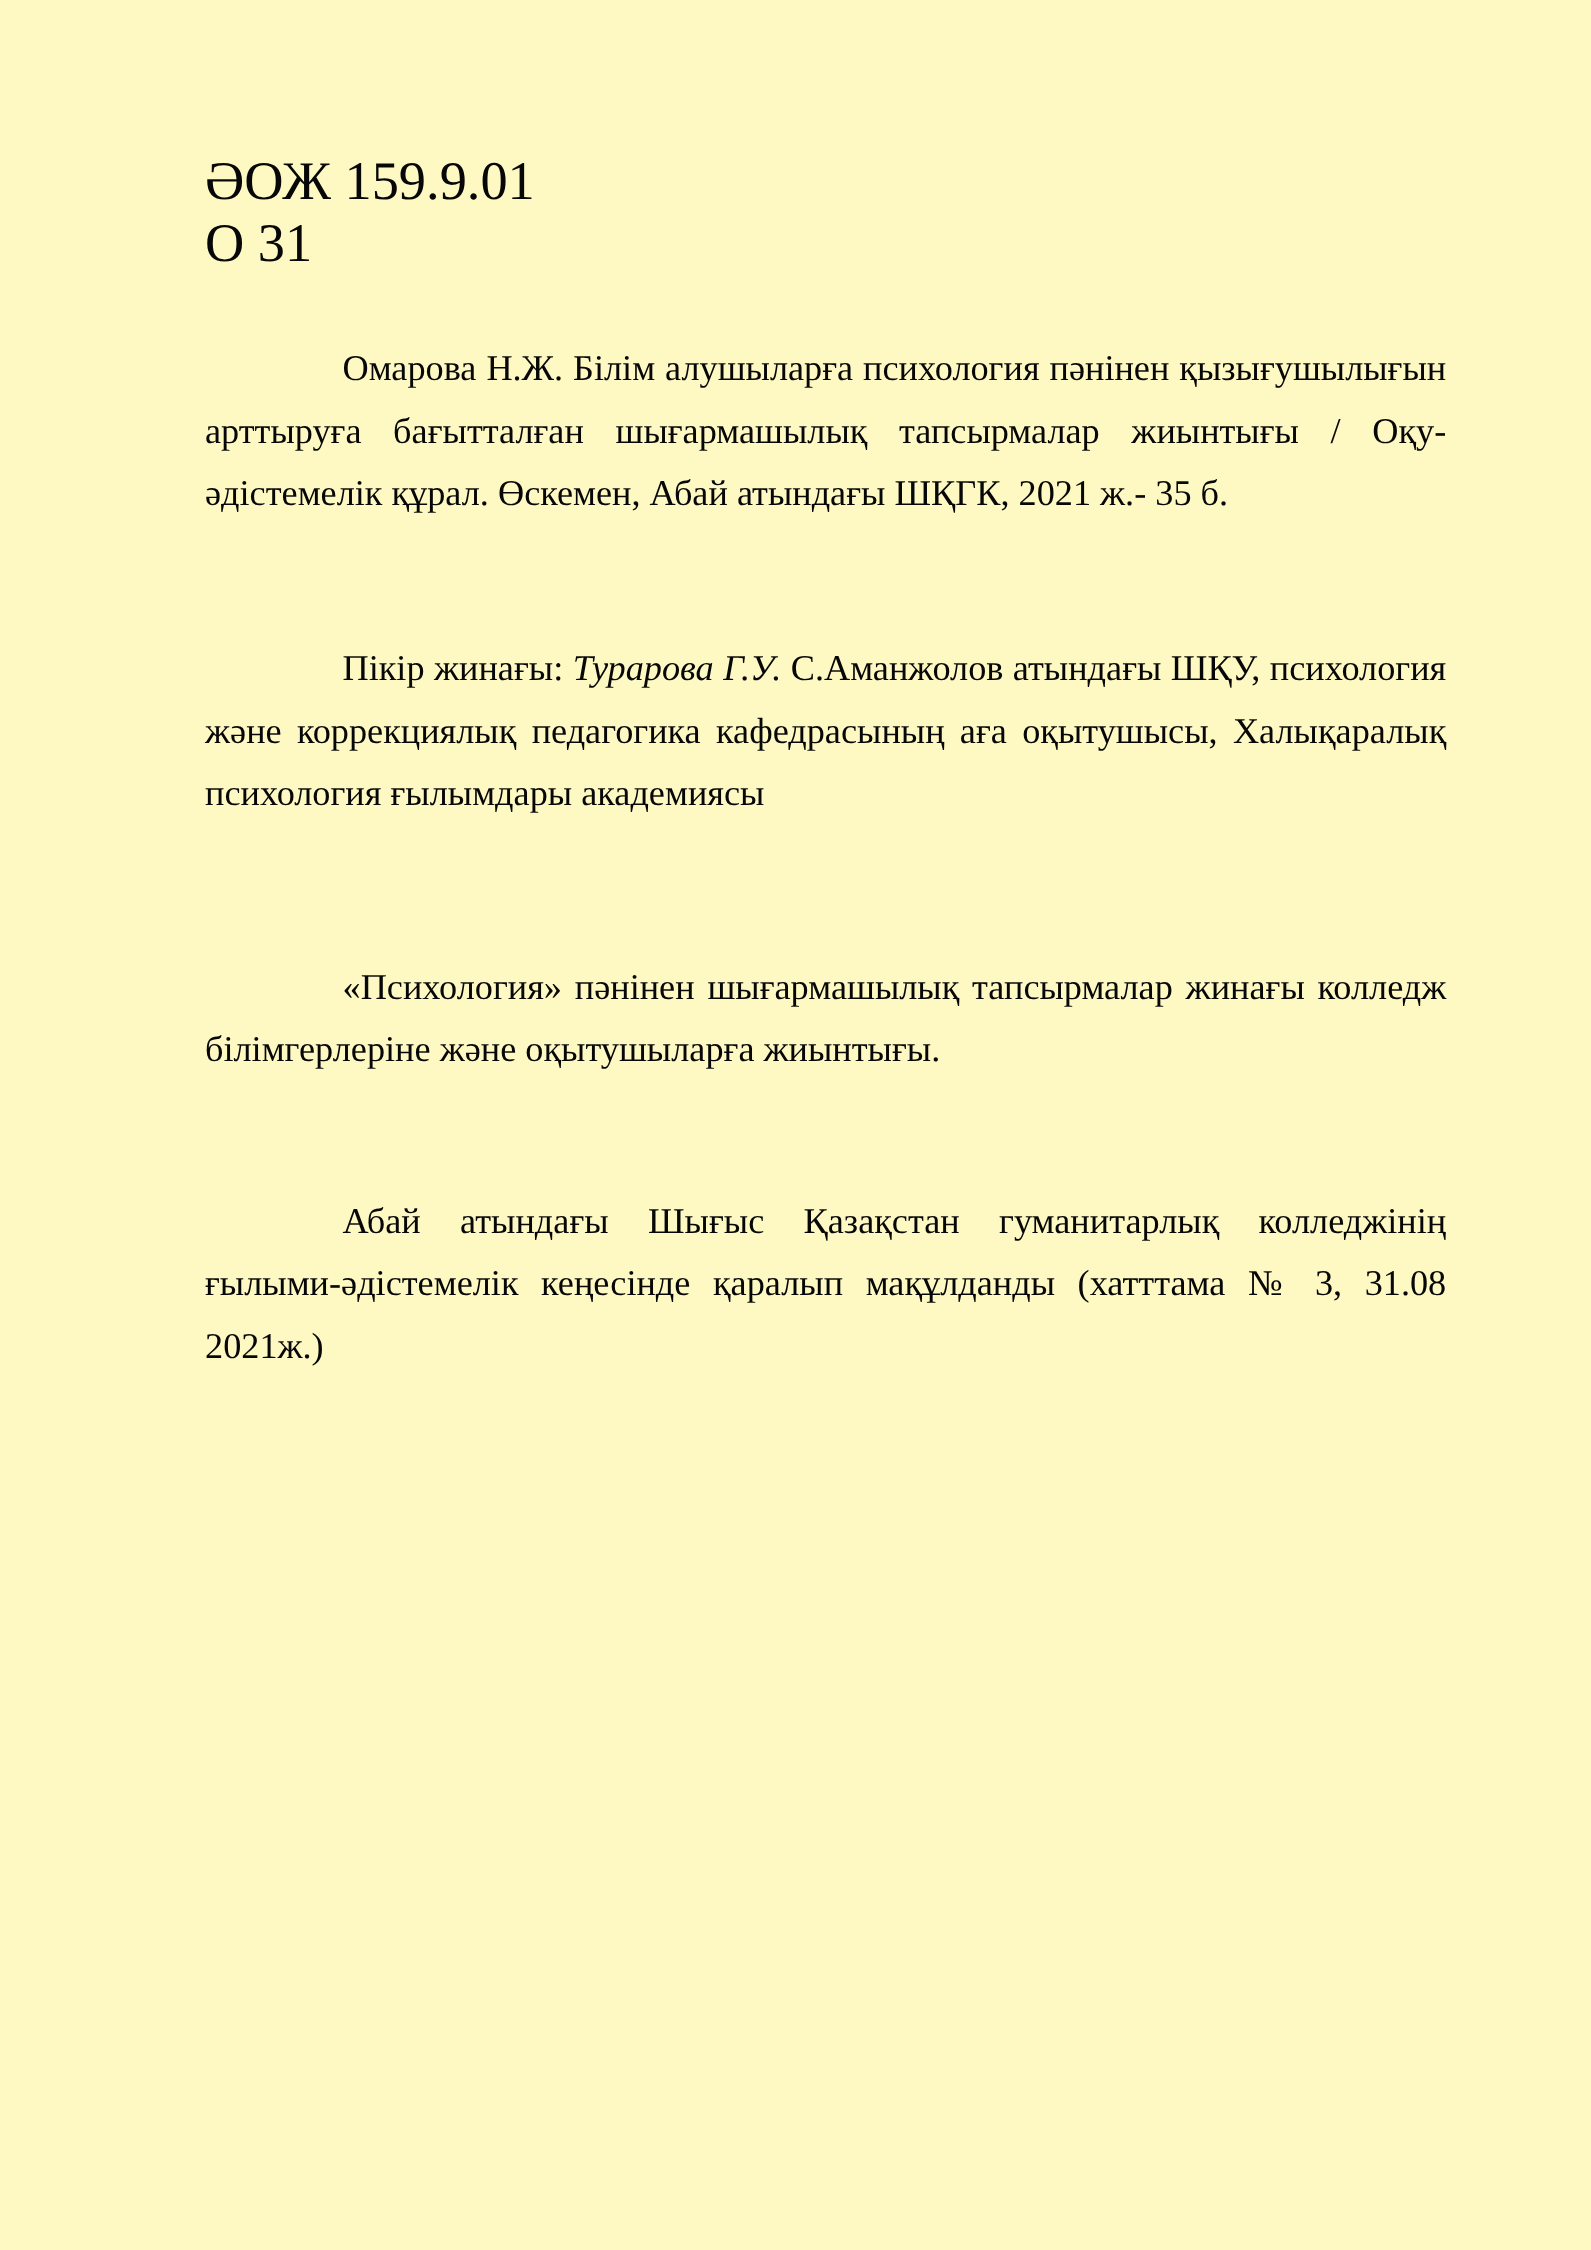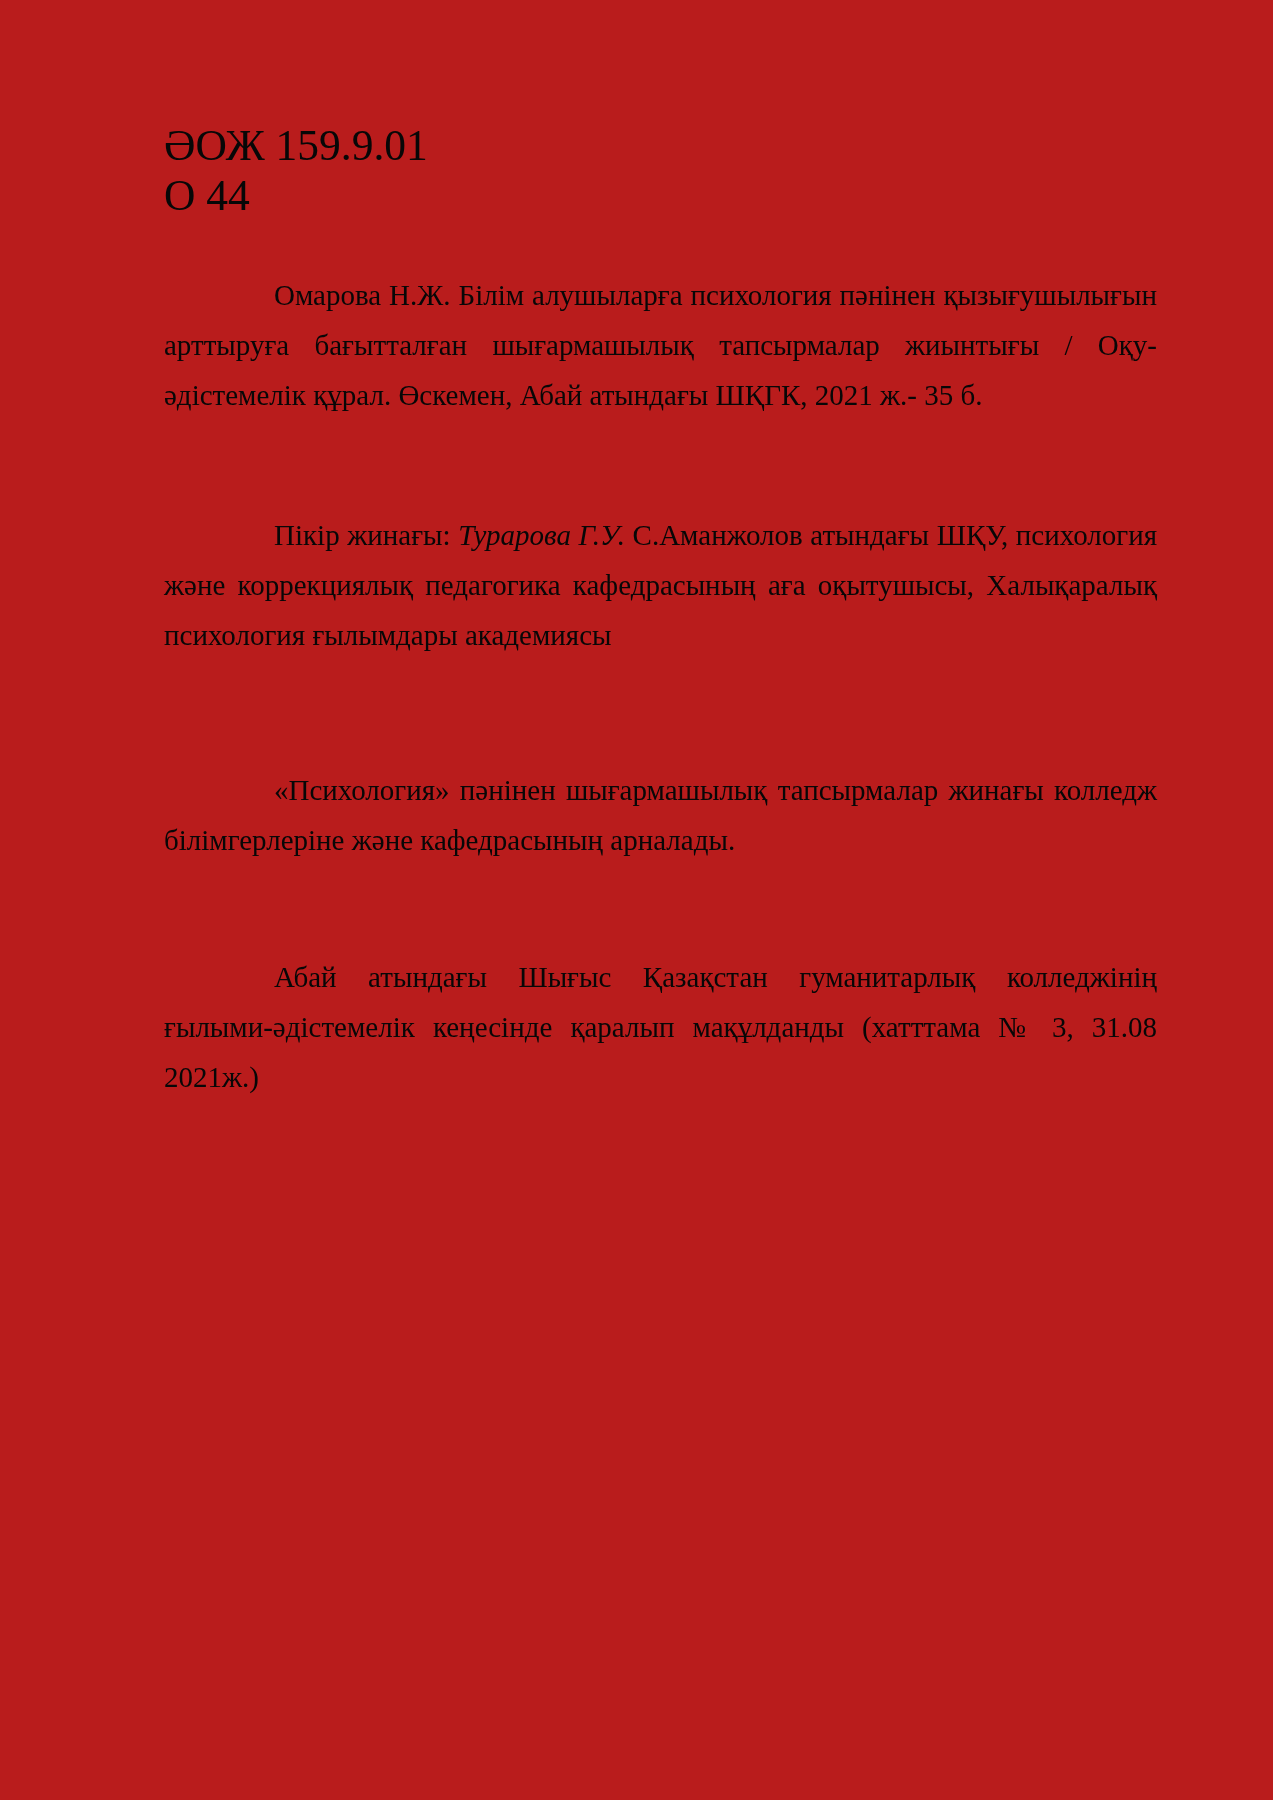--- a/index.html
+++ b/index.html
@@ -8,21 +8,21 @@
     background: #ffffff;
   }
   body {
     width: 1273px;
     height: 1800px;
   }
   .page {
     box-sizing: border-box;
     width: 1273px;
     height: 1800px;
-    background: #b91c1c;
+    background: #fef9c3;
     color: #070707;
     font-family: "Liberation Serif", "DejaVu Serif", serif;
     padding: 120px 116px 0 164px;
     overflow: hidden;
   }
   .hline {
     font-size: 43.5px;
     line-height: 50px;
     white-space: nowrap;
     text-align: left;
@@ -40,24 +40,24 @@
   .para-approval   { margin-top: 87px; word-spacing: 3px; }
   .italic { font-style: italic; }
 </style>
 </head>
 <body>
 
 <div class="page">
 
   <div class="header-block">
     <div class="hline">ӘОЖ 159.9.01</div>
-    <div class="hline">О 44</div>
+    <div class="hline">О 31</div>
   </div>
 
   <p class="para para-annotation">Омарова Н.Ж. Білім алушыларға психология пәнінен қызығушылығын арттыруға бағытталған шығармашылық тапсырмалар жиынтығы / Оқу-әдістемелік құрал. Өскемен, Абай атындағы ШҚГК, 2021 ж.- 35 б.</p>
 
   <p class="para para-reviewer"><span>Пікір жинағы: </span><span class="italic">Турарова Г.У.</span><span> С.Аманжолов атындағы ШҚУ, психология және коррекциялық педагогика кафедрасының аға оқытушысы, Халықаралық психология ғылымдары академиясы</span></p>
 
-  <p class="para para-audience">«Психология» пәнінен шығармашылық тапсырмалар жинағы колледж білімгерлеріне және кафедрасының арналады.</p>
+  <p class="para para-audience">«Психология» пәнінен шығармашылық тапсырмалар жинағы колледж білімгерлеріне және оқытушыларға жиынтығы.</p>
 
   <p class="para para-approval">Абай атындағы Шығыс Қазақстан гуманитарлық колледжінің ғылыми-әдістемелік кеңесінде қаралып мақұлданды (хатттама № 3, 31.08 2021ж.)</p>
 
 </div>
 
 </body></html>

